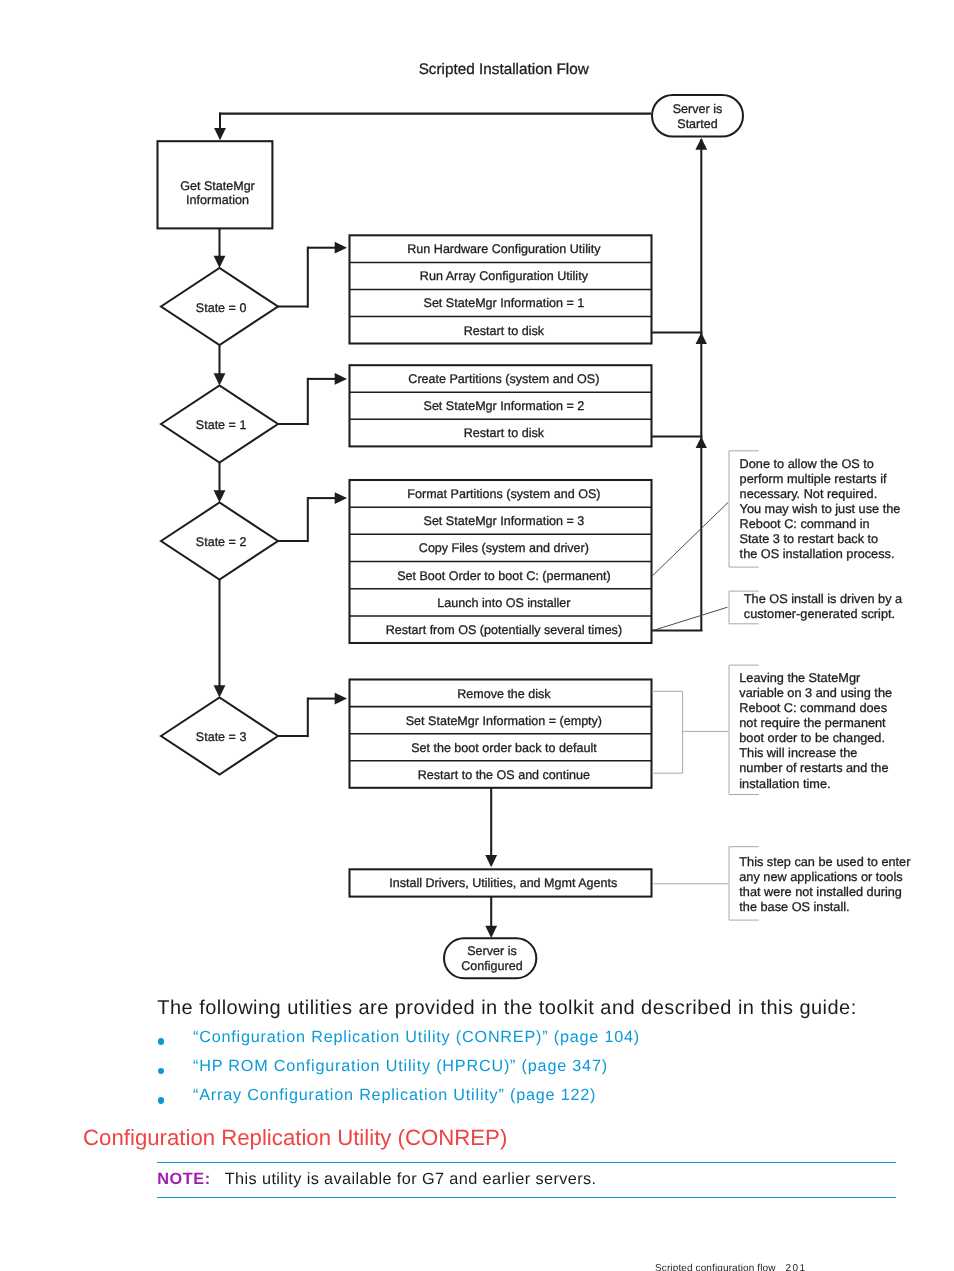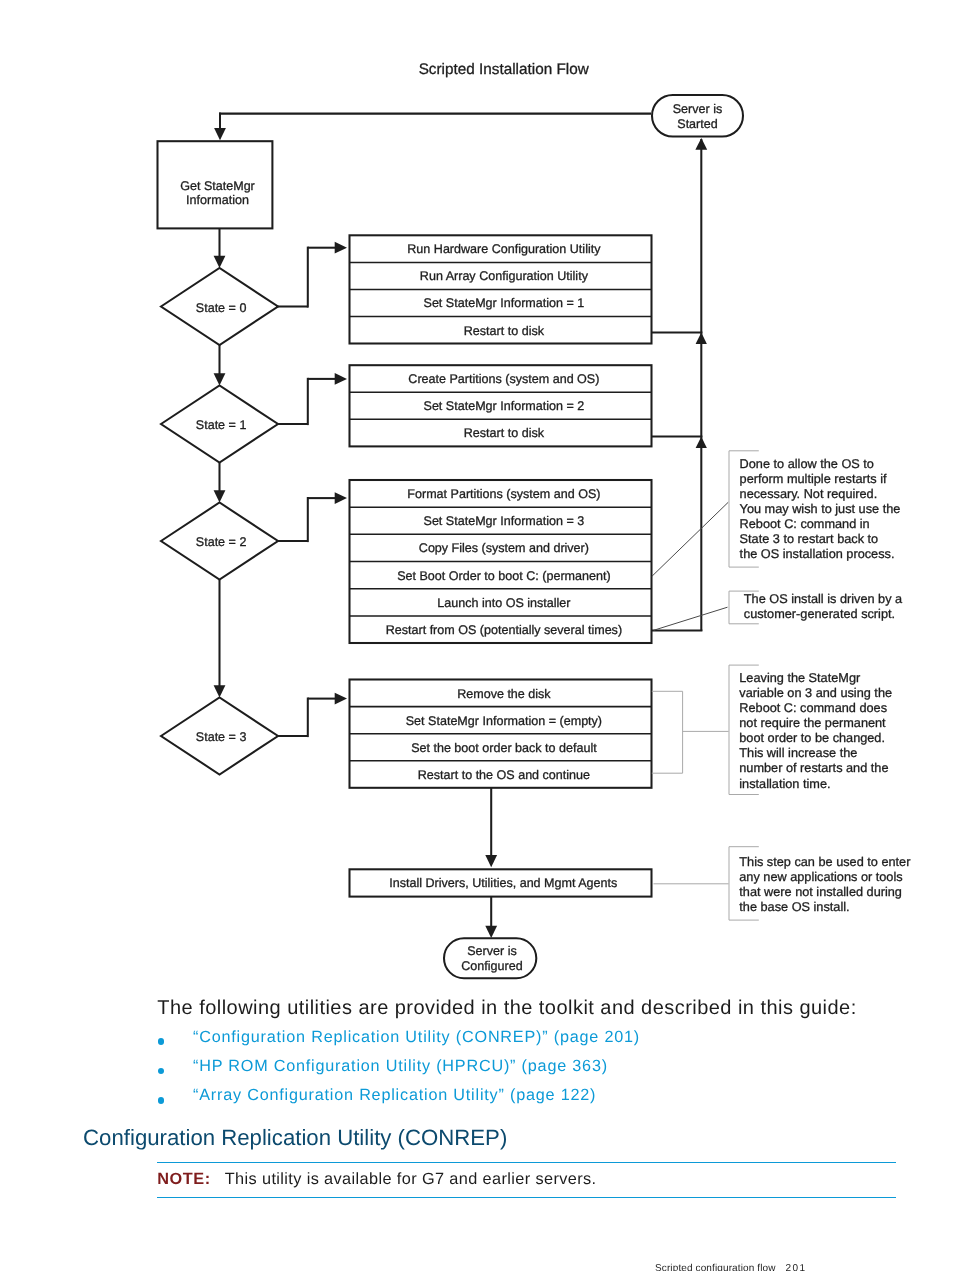--- a/index.html
+++ b/index.html
@@ -13,26 +13,26 @@
               stroke:#1d1d1d;stroke-width:0.3px;paint-order:stroke fill;}
   .prose{position:absolute;left:0;top:0;width:954px;opacity:0.999;}
   .intro{position:absolute;left:157.3px;top:999.3px;font-size:20px;
          letter-spacing:0.46px;line-height:19px;white-space:nowrap;}
   .bullets{position:absolute;left:157.3px;top:1027.6px;}
   .bullet-row{position:relative;height:29.4px;}
   .bullet-dot{position:absolute;left:0.3px;top:10.9px;width:6.6px;height:6.6px;
               border-radius:50%;background:#0C9AD7;font-size:0;}
   .bullet-link{position:absolute;left:35.7px;top:0;font-size:16.2px;color:#0C9AD7;
                letter-spacing:0.8px;white-space:nowrap;line-height:19px;}
-  .heading{position:absolute;left:83.1px;top:1124.6px;font-size:22.2px;color:#0c4a6e;
+  .heading{position:absolute;left:83.1px;top:1124.6px;font-size:22.2px;color:#ef4444;
            line-height:26px;white-space:nowrap;}
   .rule{position:absolute;background:#0C9AD7;height:1.3px;}
   .note{position:absolute;left:157.3px;top:1168.6px;font-size:16.3px;
         letter-spacing:0.39px;white-space:nowrap;line-height:20px;}
-  .note b{color:#7f1d1d;font-weight:bold;letter-spacing:0.55px;}
+  .note b{color:#a21caf;font-weight:bold;letter-spacing:0.55px;}
   .note span.t{margin-left:14px;}
   .footer{position:absolute;left:655px;top:1220.4px;font-size:10px;
           letter-spacing:0.12px;white-space:nowrap;line-height:18px;margin-top:40px;}
   .footer .pn{margin-left:10.0px;letter-spacing:1.4px;margin-right:-1.4px;}
 </style>
 </head>
 <body>
 
 <svg id="flow" viewBox="0 0 954 1000" width="954" height="1000">
 <g>
@@ -217,25 +217,25 @@
 <line x1="682.6" y1="731.4" x2="728.6" y2="731.4" stroke="#a9a9a9" stroke-width="1.0"></line>
 <line x1="653.5" y1="883.8" x2="728.6" y2="883.8" stroke="#a9a9a9" stroke-width="1.0"></line>
 </g>
 </svg>
 
 <div class="prose">
   <div class="intro">The following utilities are provided in the toolkit and described in this guide:</div>
   <div class="bullets">
     <div class="bullet-row">
       <span class="bullet-dot">•</span>
-      <span class="bullet-link">“Configuration Replication Utility (CONREP)” (page 201)</span>
+      <span class="bullet-link">“Configuration Replication Utility (CONREP)” (page 104)</span>
     </div>
     <div class="bullet-row">
       <span class="bullet-dot">•</span>
-      <span class="bullet-link">“HP ROM Configuration Utility (HPRCU)” (page 363)</span>
+      <span class="bullet-link">“HP ROM Configuration Utility (HPRCU)” (page 347)</span>
     </div>
     <div class="bullet-row">
       <span class="bullet-dot">•</span>
       <span class="bullet-link">“Array Configuration Replication Utility” (page 122)</span>
     </div>
   </div>
   <div class="heading">Configuration Replication Utility (CONREP)</div>
   <div class="rule" style="left:157.3px;top:1161.6px;width:738.7px;"></div>
   <div class="note">
     <b>NOTE:</b><span class="t">This utility is available for G7 and earlier servers.</span>

